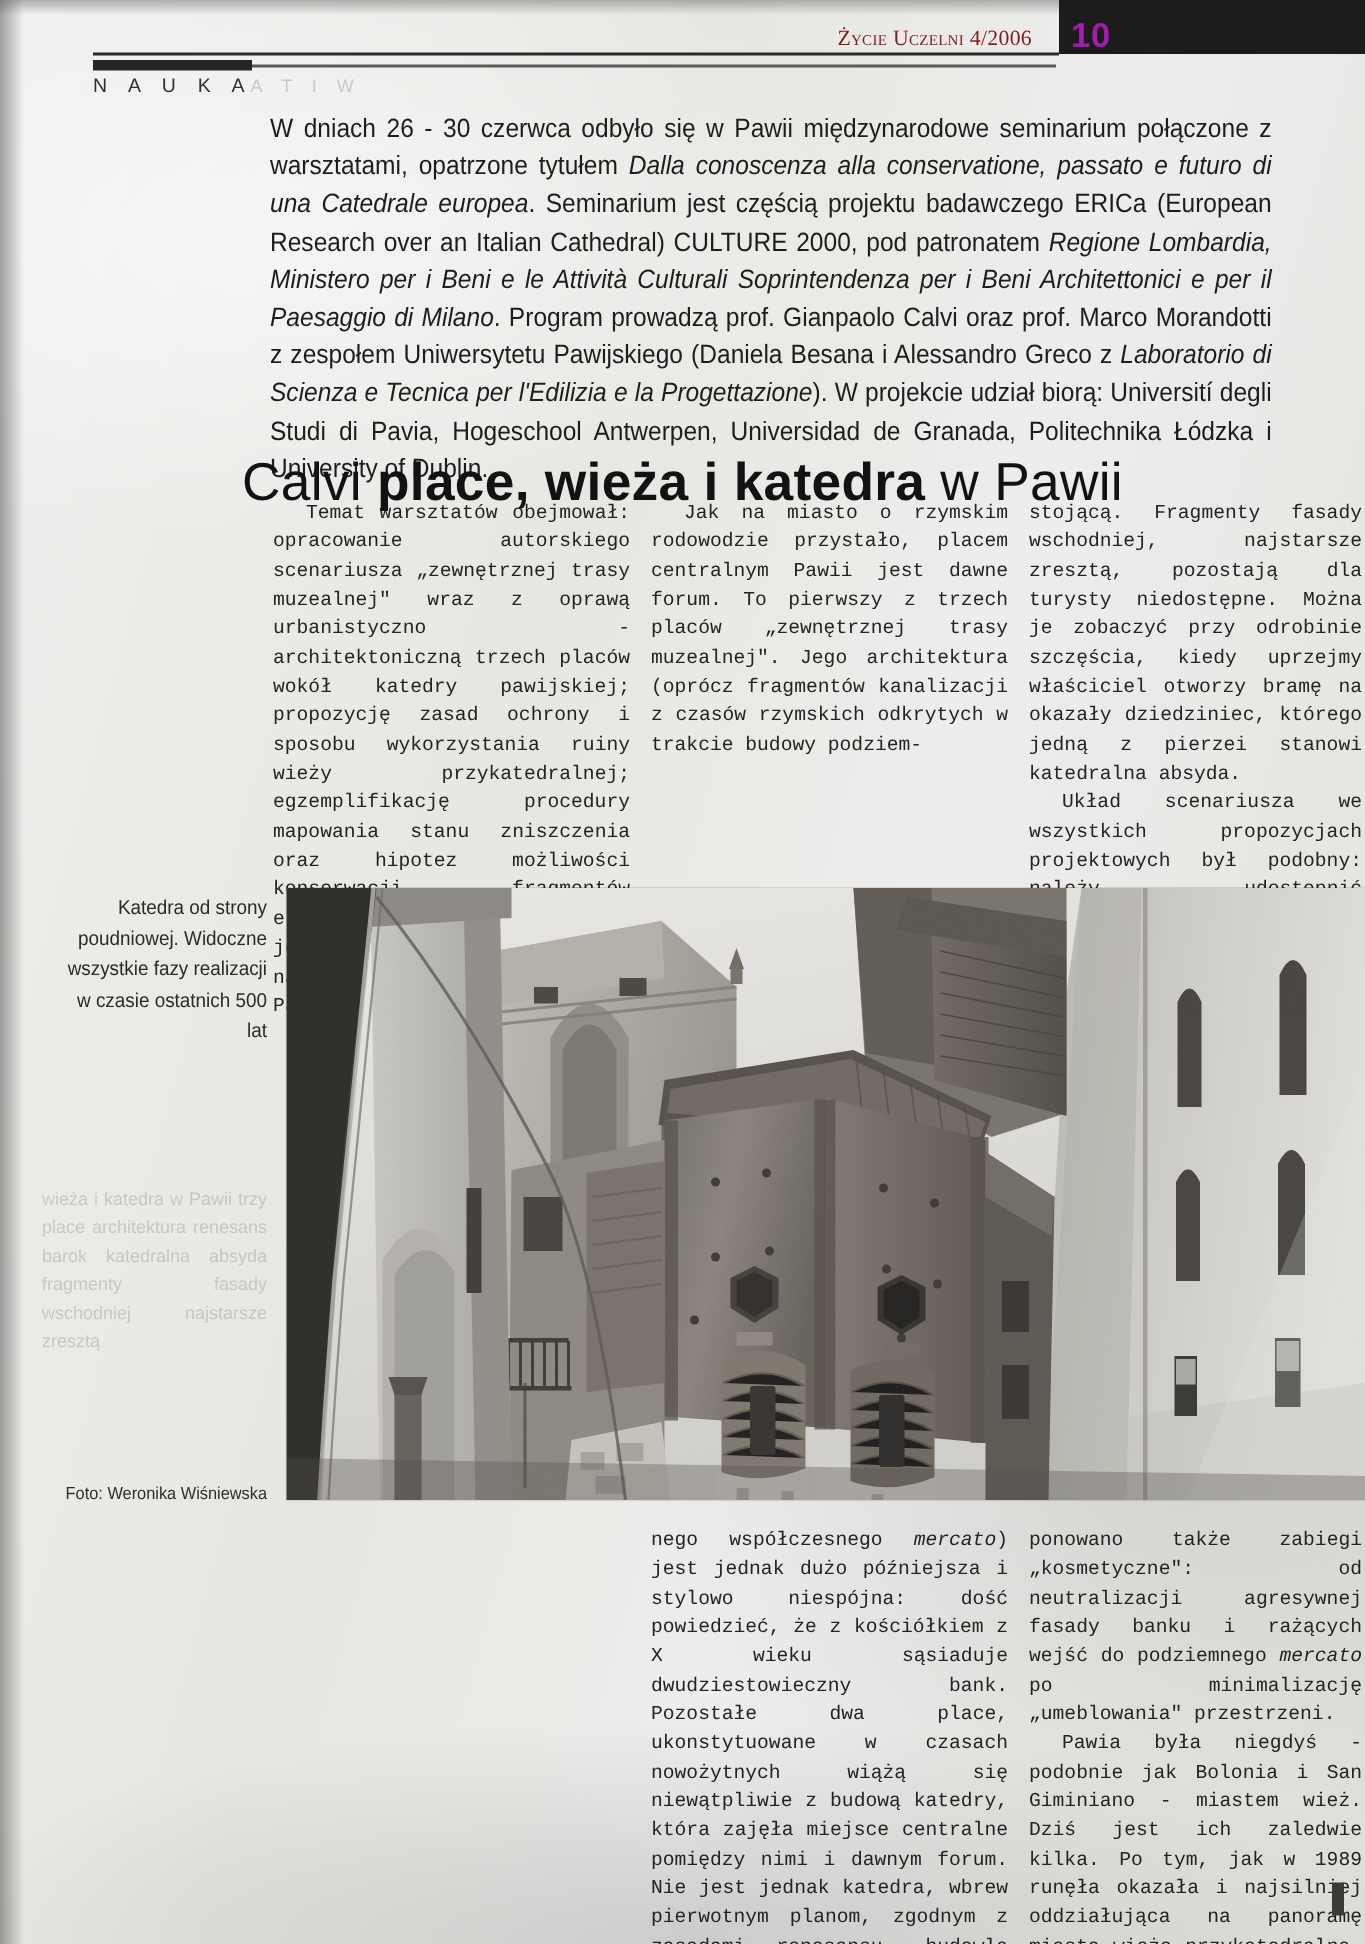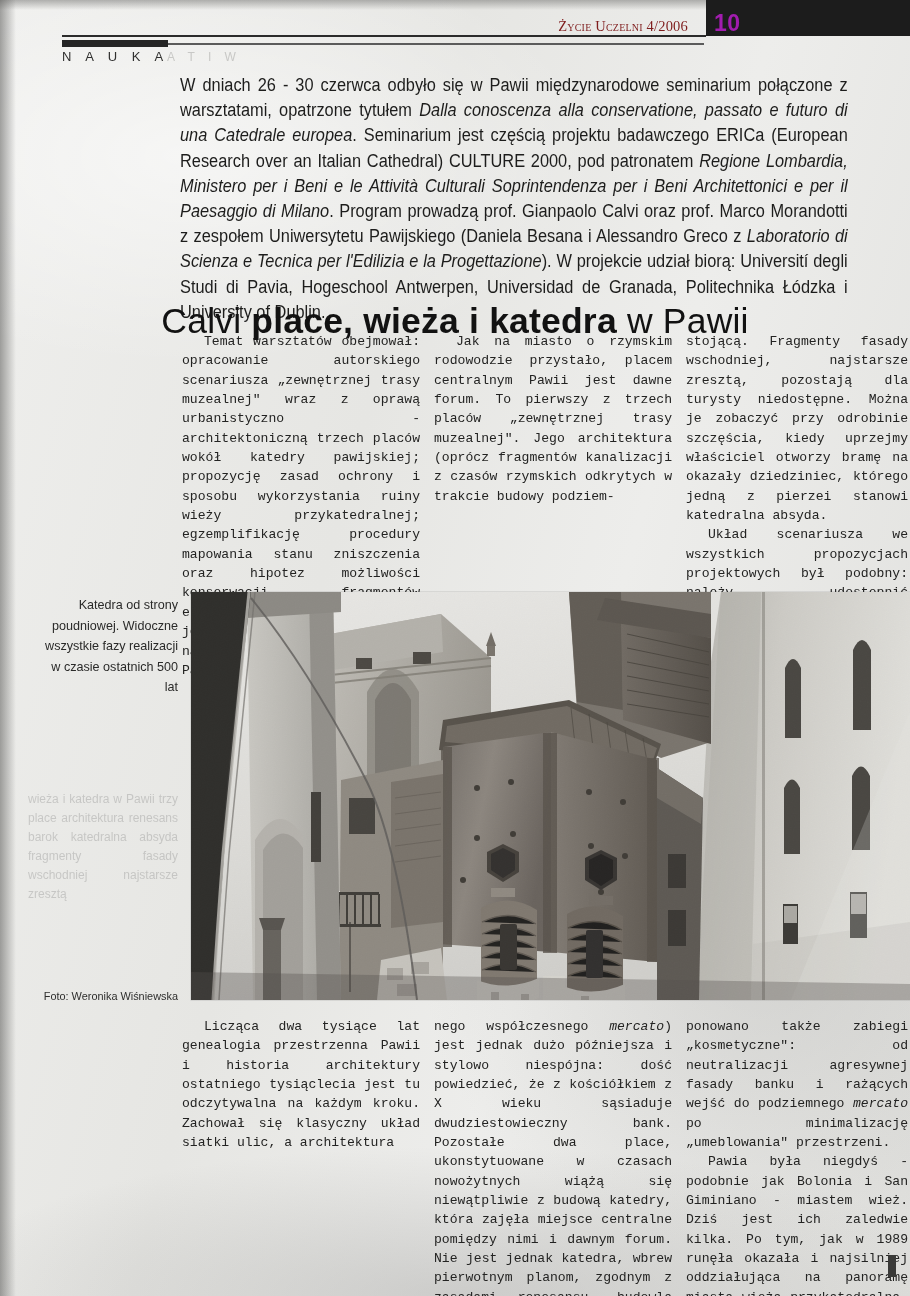--- a/index.html
+++ b/index.html
@@ -513,21 +513,20 @@
 
       <polygon points="0,380 719,392 719,408 0,408" fill="#4a4641" opacity="0.35"></polygon>
 
       <rect x="0" y="0" width="719" height="408" filter="url(#grain)" fill="#9a9a97" opacity="0.13"></rect>
 
       <rect x="0" y="0" width="719" height="408" fill="none"></rect>
     </svg>
   </div>
 
   <div class="col b1">
-    <p>Licząca dwa tysiące lat genealogia przestrzenna Pawii i historia architektury ostatniego tysiąclecia jest tu odczytywalna na każdym kroku. Zachował się klasyczny układ siatki ulic, a architektura</p>
   </div>
 
   <div class="col b2">
     <p style="text-indent:0"><span>nego współczesnego </span><i>mercato</i><span>) jest jednak dużo późniejsza i stylowo niespójna: dość powiedzieć, że z kościółkiem z X wieku sąsiaduje dwudziestowieczny bank. Pozostałe dwa place, ukonstytuowane w czasach nowożytnych wiążą się niewątpliwie z budową katedry, która zajęła miejsce centralne pomiędzy nimi i dawnym forum. Nie jest jednak katedra, wbrew pierwotnym planom, zgodnym z zasadami renesansu, budowlą wolno-</span></p>
   </div>
 
   <div class="col b3">
     <p style="text-indent:0"><span>ponowano także zabiegi „kosmetyczne": od neutralizacji agresywnej fasady banku i rażących wejść do podziemnego </span><i>mercato</i><span> po minimalizację „umeblowania" przestrzeni.</span></p>
     <p>Pawia była niegdyś - podobnie jak Bolonia i San Giminiano - miastem wież. Dziś jest ich zaledwie kilka. Po tym, jak w 1989 runęła okazała i najsilniej oddziałująca na panoramę miasta wieża przykatedralna, rozgorzał spór o zasięgu naro-</p>
   </div>

